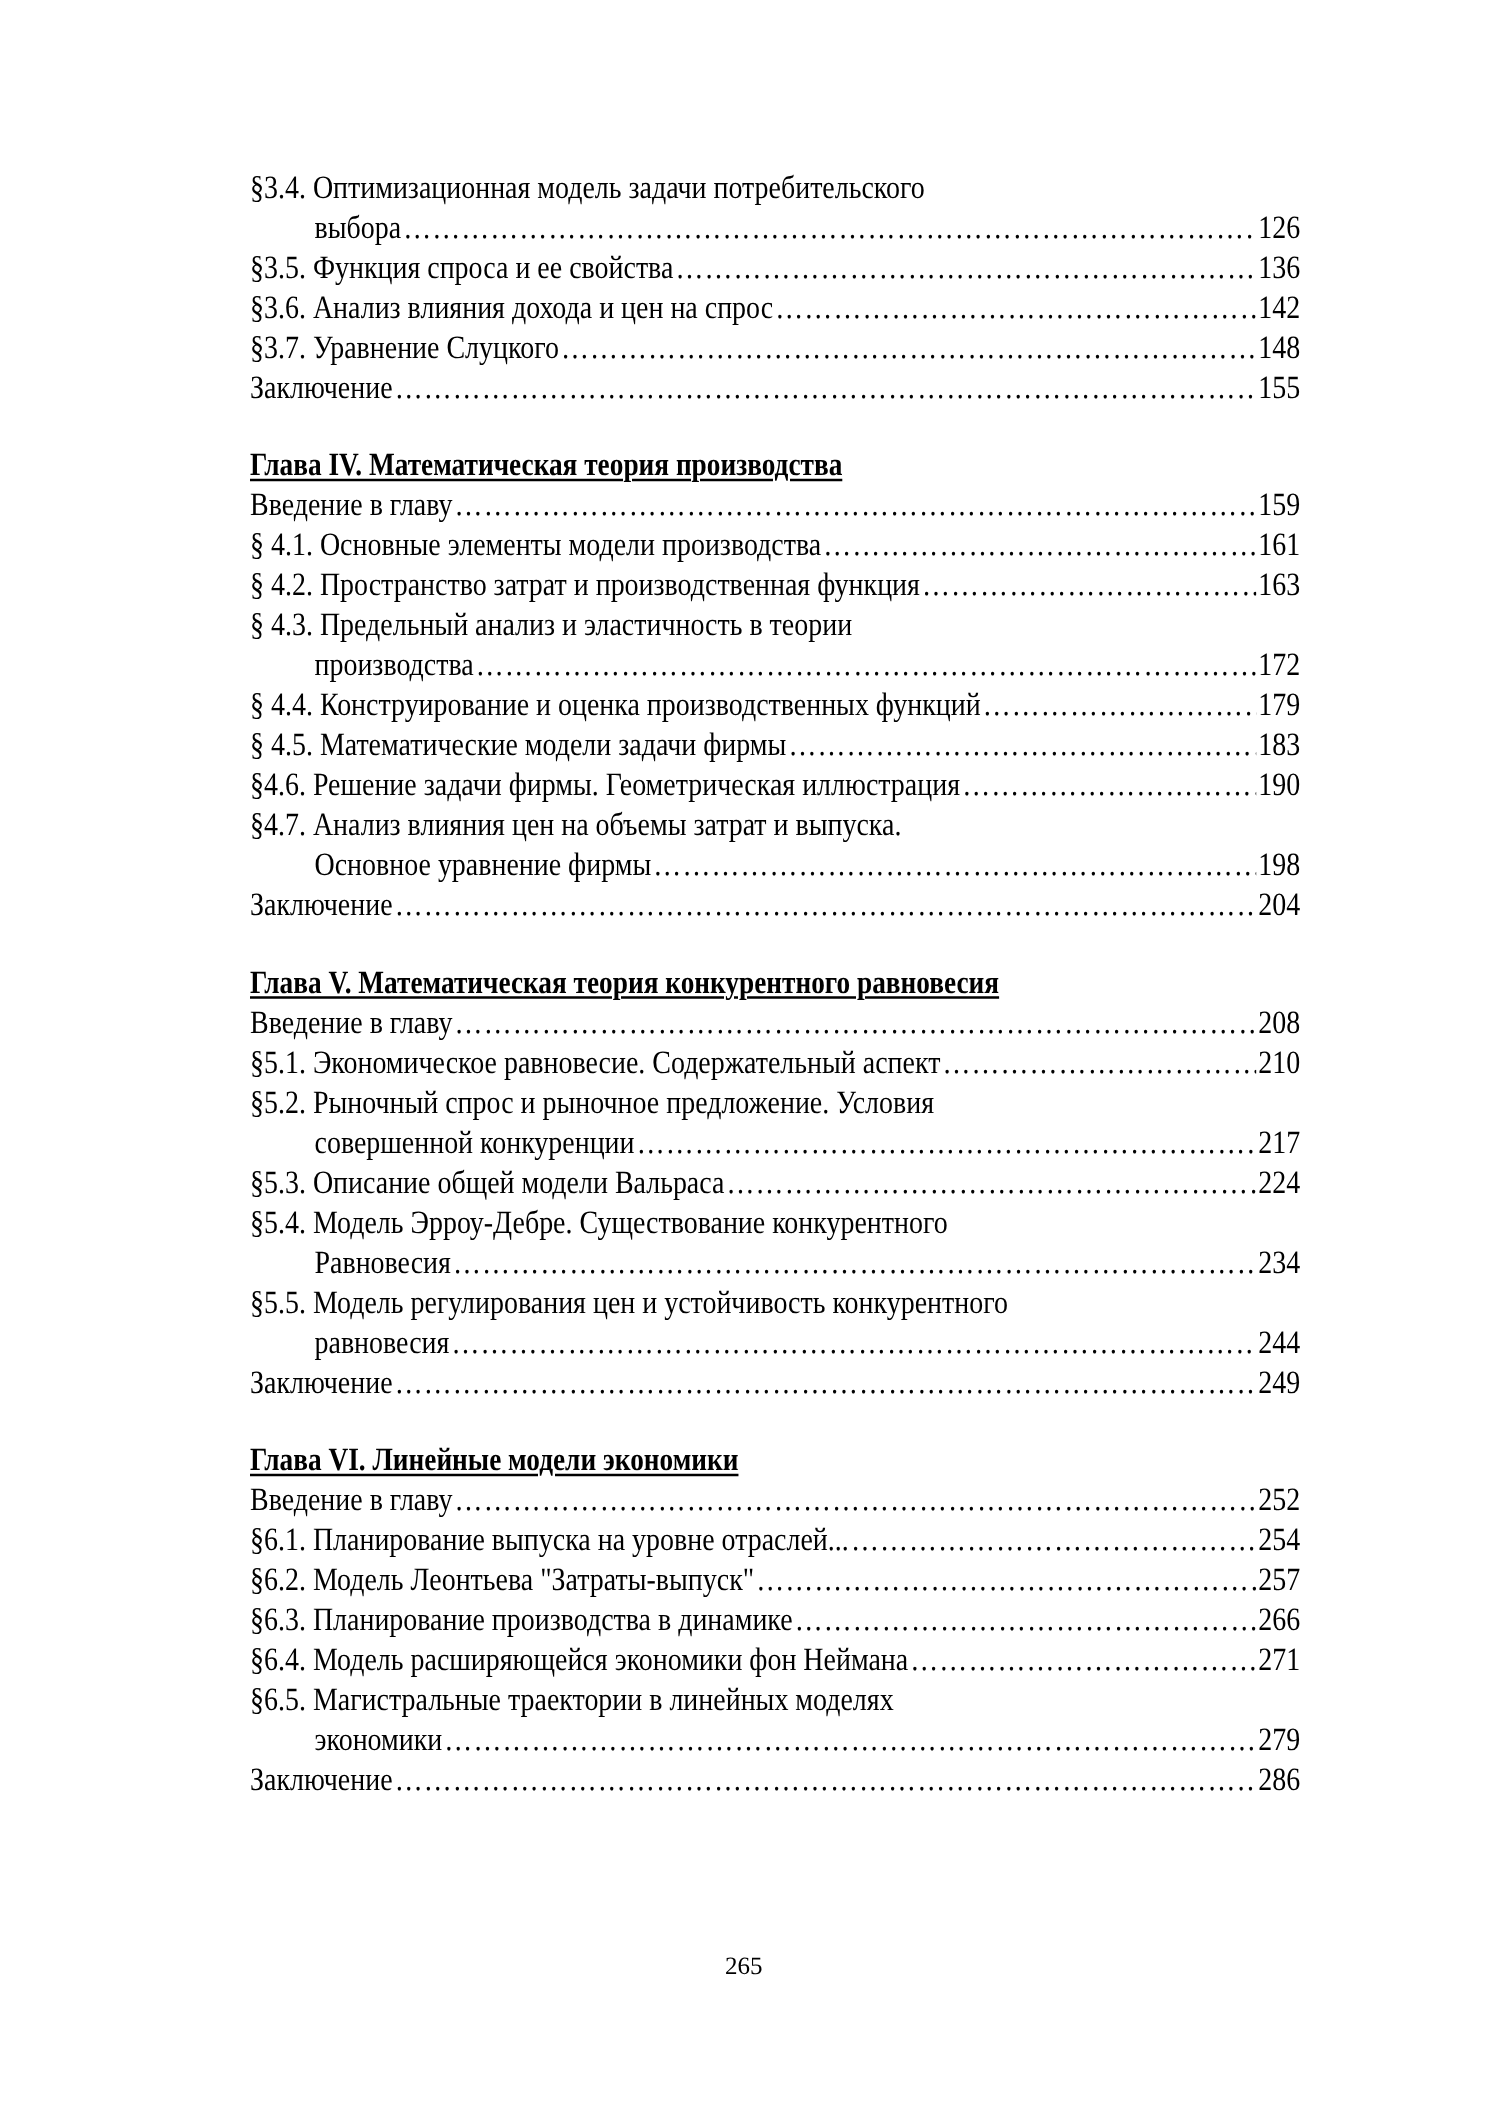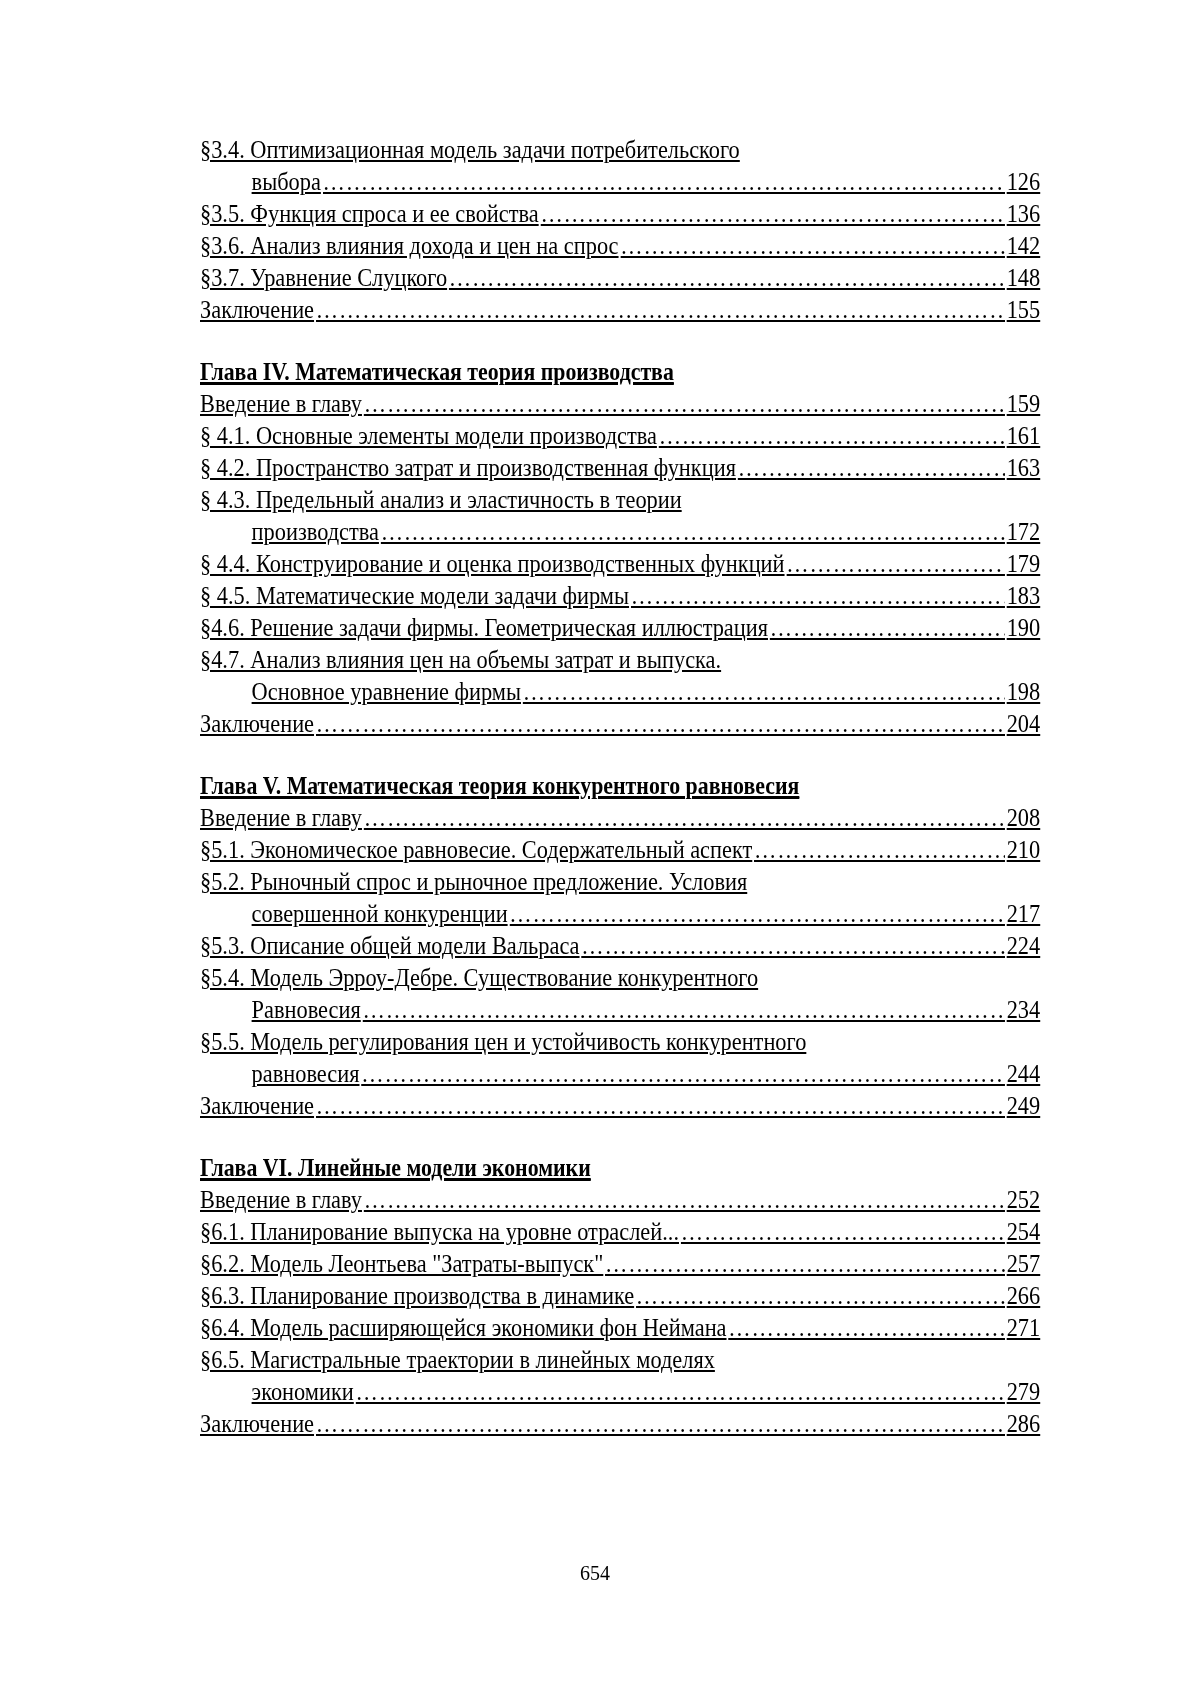--- a/index.html
+++ b/index.html
@@ -1,18 +1,18 @@
 <!DOCTYPE html>
 <html><head>
 <meta charset="utf-8">
 <style>
   html, body { margin: 0; padding: 0; background: #ffffff; }
   body { width: 1190px; height: 1684px; position: relative; overflow: hidden;
          font-family: "Liberation Serif", "DejaVu Serif", serif; color: #000; }
-  .toc { position: absolute; left: 200px; top: 134px; width: 840px; text-decoration: underline; }
+  .toc { position: absolute; left: 200px; top: 134px; width: 840px; }
   .line { height: 32px; line-height: 32px; font-size: 26px; white-space: nowrap;
           display: flex; align-items: baseline; transform: scaleX(0.86); transform-origin: left center; width: 977px; }
   .line.indent .txt { padding-left: 60px; }
   .txt { flex: 0 0 auto; }
   .dots { flex: 1 1 auto; overflow: hidden; letter-spacing: 1px; margin: 0 2px; }
   .dots::after { content: "……………………………………………………………………………………………………………………………………………"; }
   .pg { flex: 0 0 auto; }
   .chapter { height: 32px; line-height: 32px; font-size: 26px; font-weight: bold; text-decoration: underline;
              text-decoration-thickness: 2px; text-underline-offset: 3px;
              transform: scaleX(0.84); transform-origin: left center; white-space: nowrap; margin-top: 30px; }
@@ -182,13 +182,13 @@
       <span class="dots"></span>
       <span class="pg">279</span>
     </div>
     <div class="line">
       <span class="txt">Заключение</span>
       <span class="dots"></span>
       <span class="pg">286</span>
     </div>
   </div>
 
-<div class="page-number">654</div>
+<div class="page-number">265</div>
 
 </body></html>

